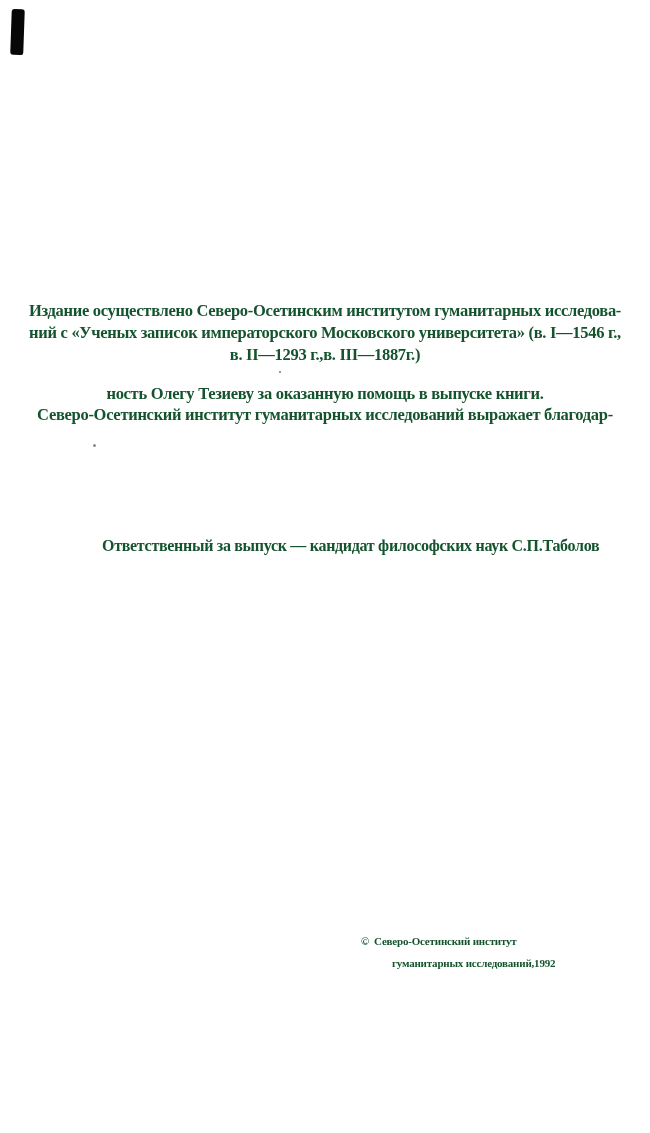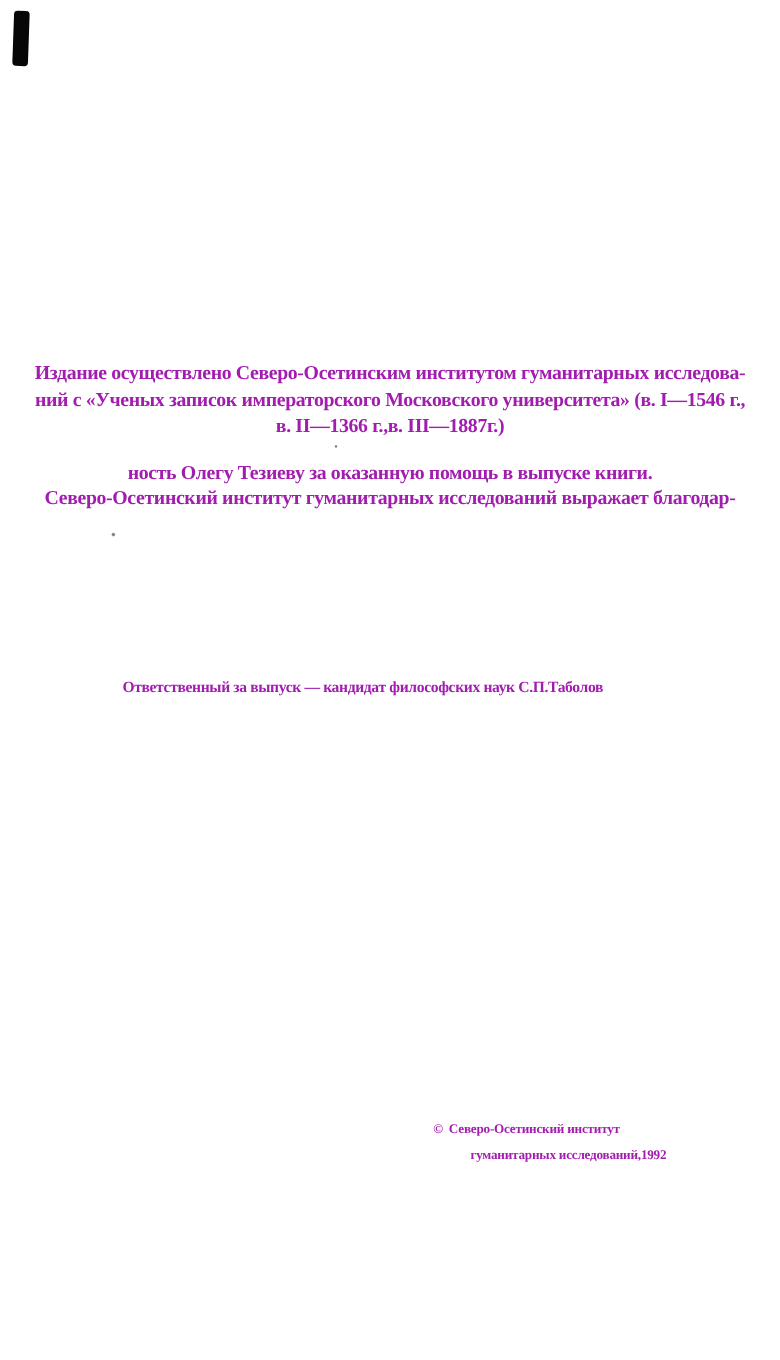--- a/index.html
+++ b/index.html
@@ -8,21 +8,21 @@
     background: #ffffff;
   }
   .page {
     position: relative;
     width: 650px;
     height: 1133px;
     background: #ffffff;
     overflow: hidden;
     font-family: "Liberation Serif", "DejaVu Serif", serif;
     font-weight: 700;
-    color: #a21caf;
+    color: #14532d;
   }
   .block {
     position: absolute;
   }
   .centered-block {
     left: 0;
     width: 650px;
     text-align: center;
   }
   .line {
@@ -35,22 +35,22 @@
     letter-spacing: -0.3px;
   }
   #acknowledgement {
     top: 383px;
     font-size: 16.5px;
     line-height: 21px;
     letter-spacing: -0.3px;
   }
   #responsible {
     left: 102px;
-    top: 562px;
-    font-size: 13px;
+    top: 535px;
+    font-size: 16px;
     line-height: 22px;
     letter-spacing: -0.3px;
   }
   #copyright {
     left: 361px;
     top: 931px;
     font-size: 11px;
     line-height: 21.5px;
     letter-spacing: -0.2px;
   }
@@ -94,21 +94,21 @@
 
 <div class="page">
 
   <div class="ink-smudge"></div>
   <div class="speck-1"></div>
   <div class="speck-2"></div>
 
   <div id="edition-note" class="block centered-block">
     <div class="line">Издание осуществлено Северо-Осетинским институтом гуманитарных исследова-</div>
     <div class="line">ний с «Ученых записок императорского Московского университета» (в. I—1546 г.,</div>
-    <div class="line">в. II—1366 г.,в. III—1887г.)</div>
+    <div class="line">в. II—1293 г.,в. III—1887г.)</div>
   </div>
 
   <div id="acknowledgement" class="block centered-block">
     <div class="line">ность Олегу Тезиеву за оказанную помощь в выпуске книги.</div>
     <div class="line">Северо-Осетинский институт гуманитарных исследований выражает благодар-</div>
   </div>
 
   <div id="responsible" class="block">
     <div class="line">Ответственный за выпуск — кандидат философских наук С.П.Таболов</div>
   </div>

